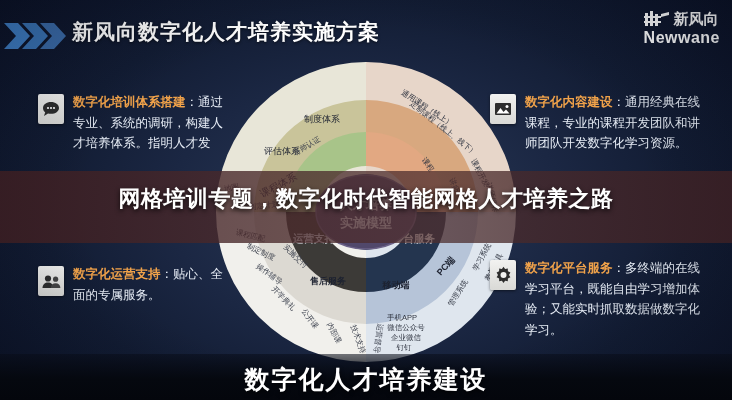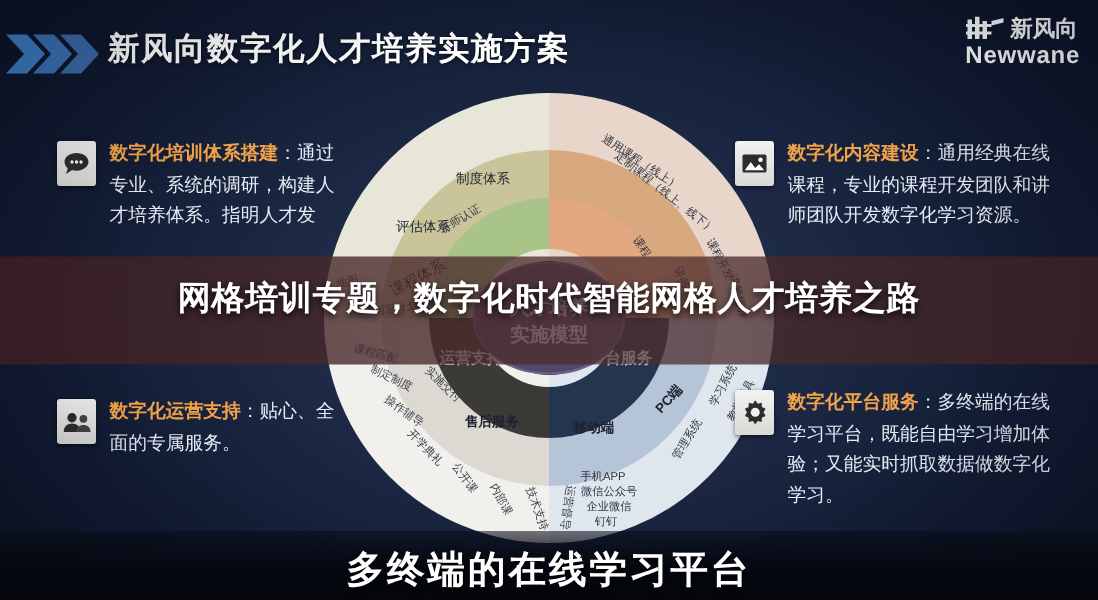--- a/index.html
+++ b/index.html
@@ -275,15 +275,15 @@
       <span class="hl">数字化平台服务</span><span>：</span><span>多终端的在线学习平台，既能自由学习增加体验；又能实时抓取数据做数字化学习。</span>
     </div>
   </div>
 
   <div class="vignette"></div>
 
   <div class="overlay-band"></div>
   <div class="overlay-text">网格培训专题，数字化时代智能网格人才培养之路</div>
 
   <div class="bottom-bar"></div>
-  <div class="bottom-caption">多终端的在线学习平台</div>
+  <div class="bottom-caption">数字化人才培养建设</div>
 
 </div>
 
 </body></html>

